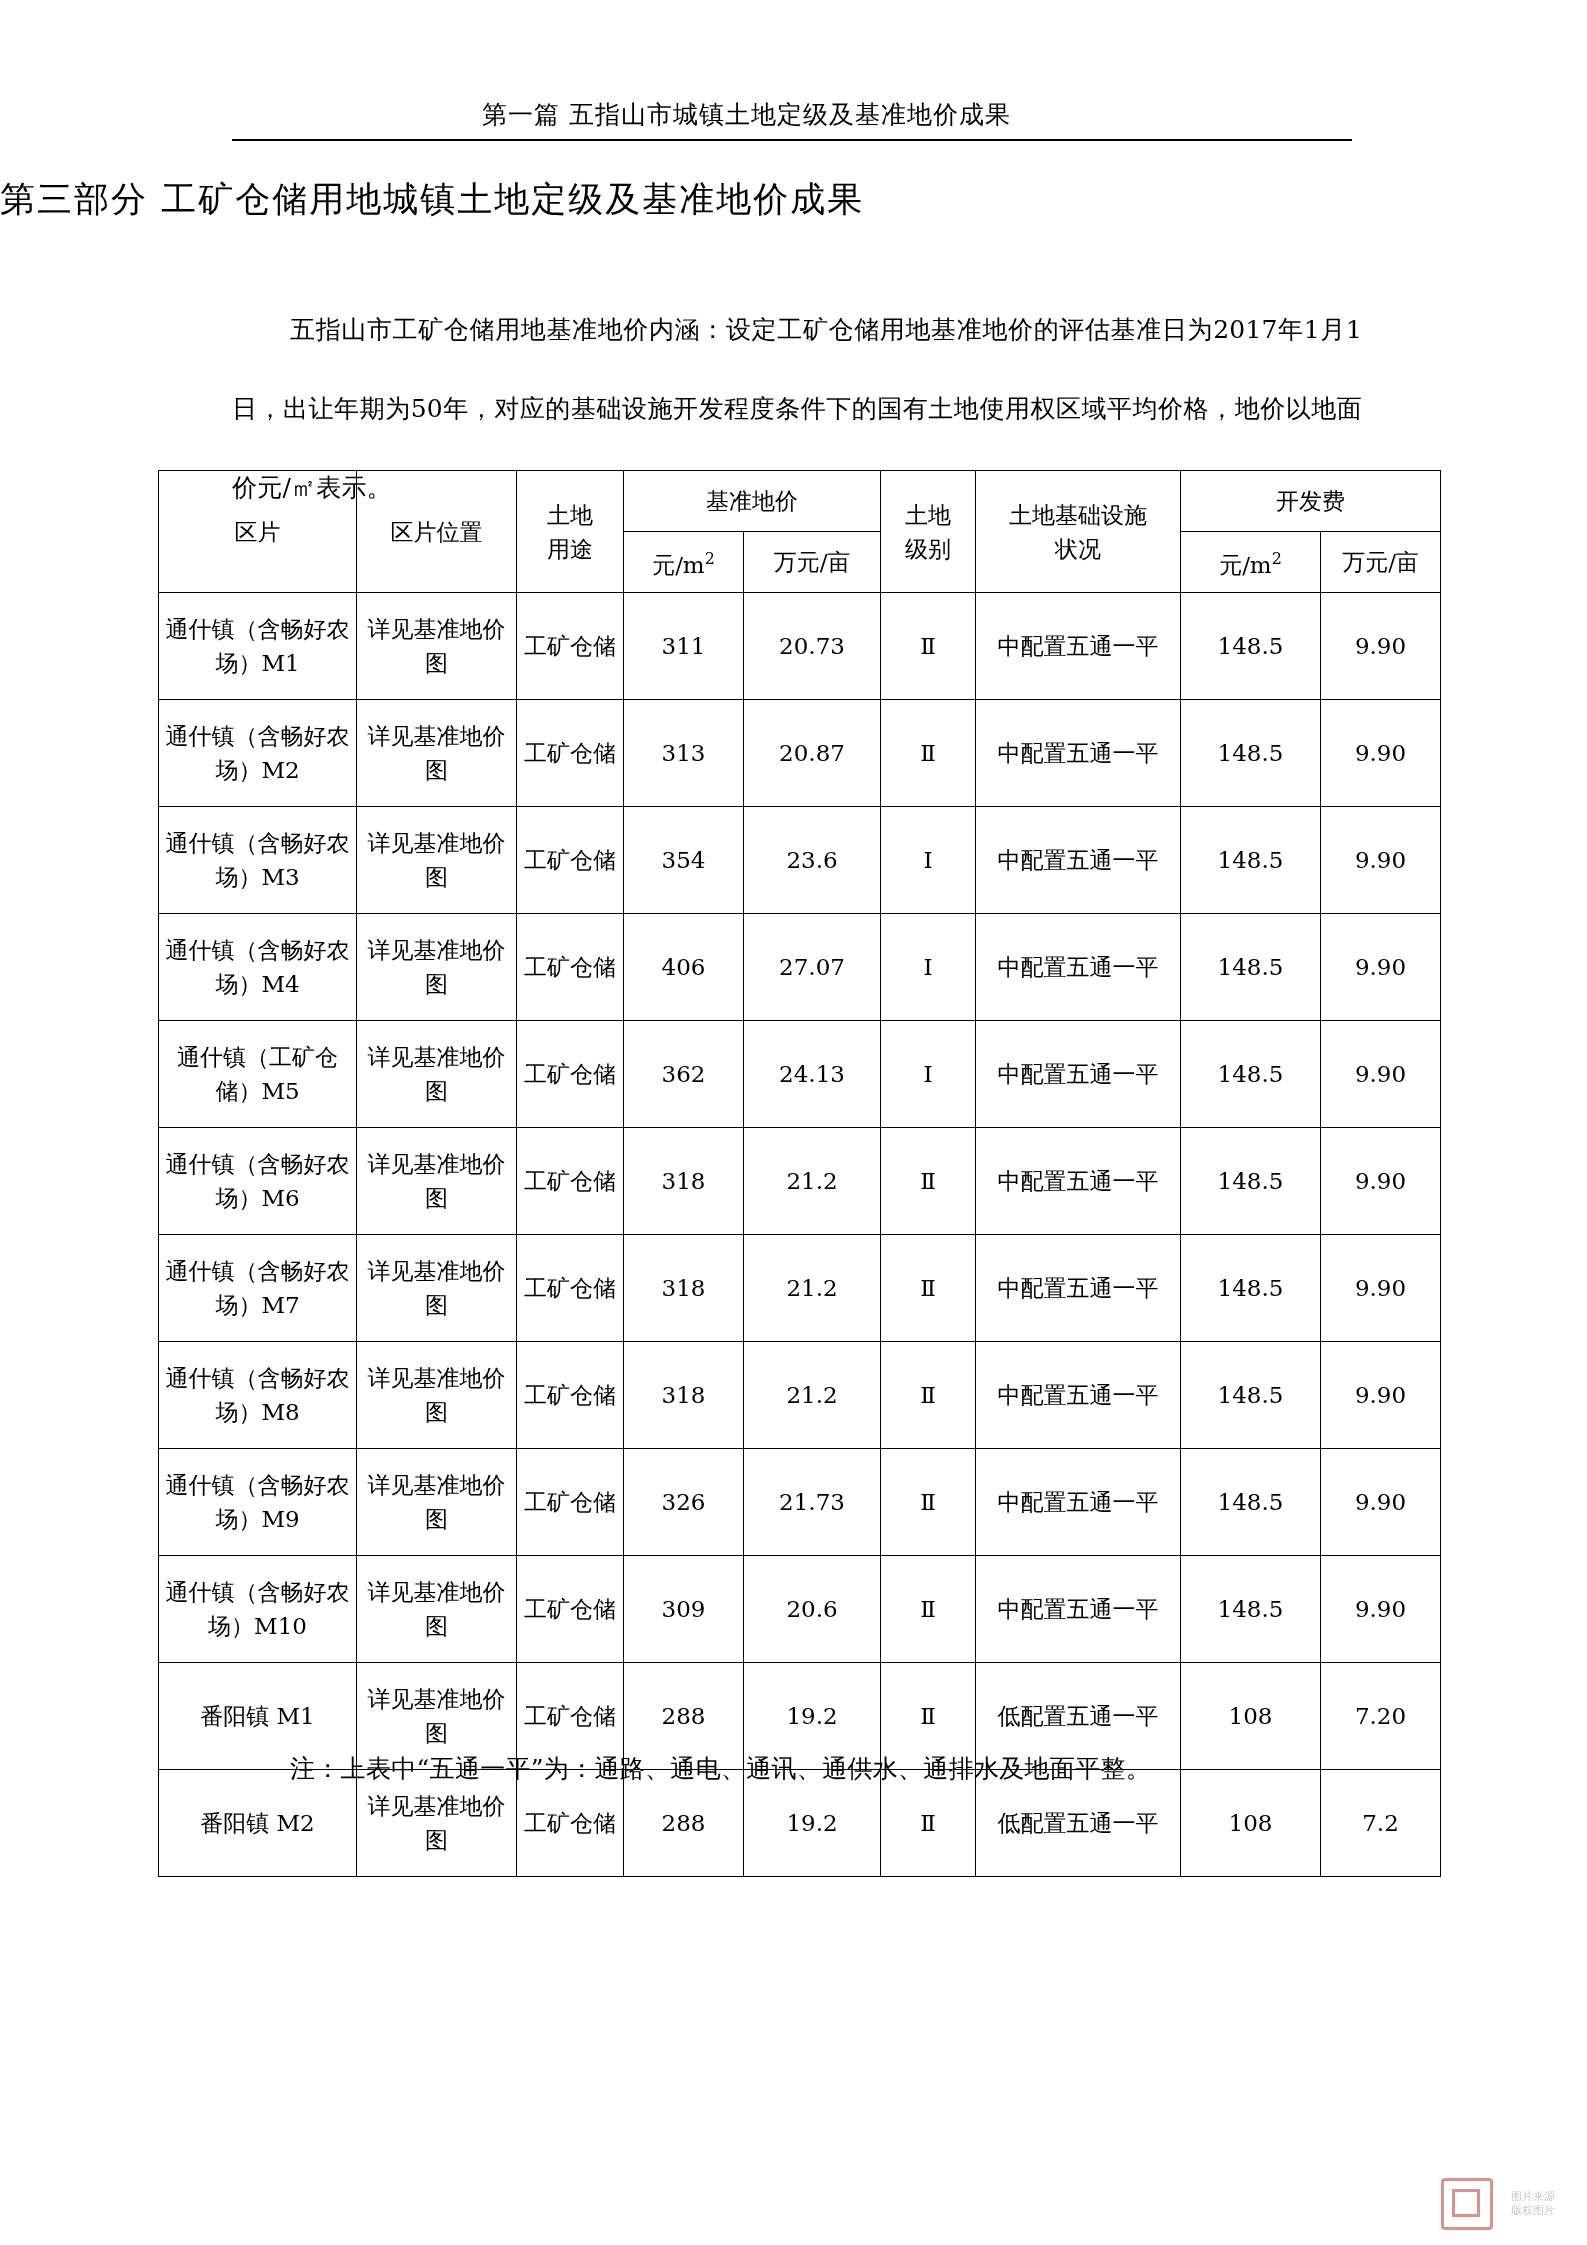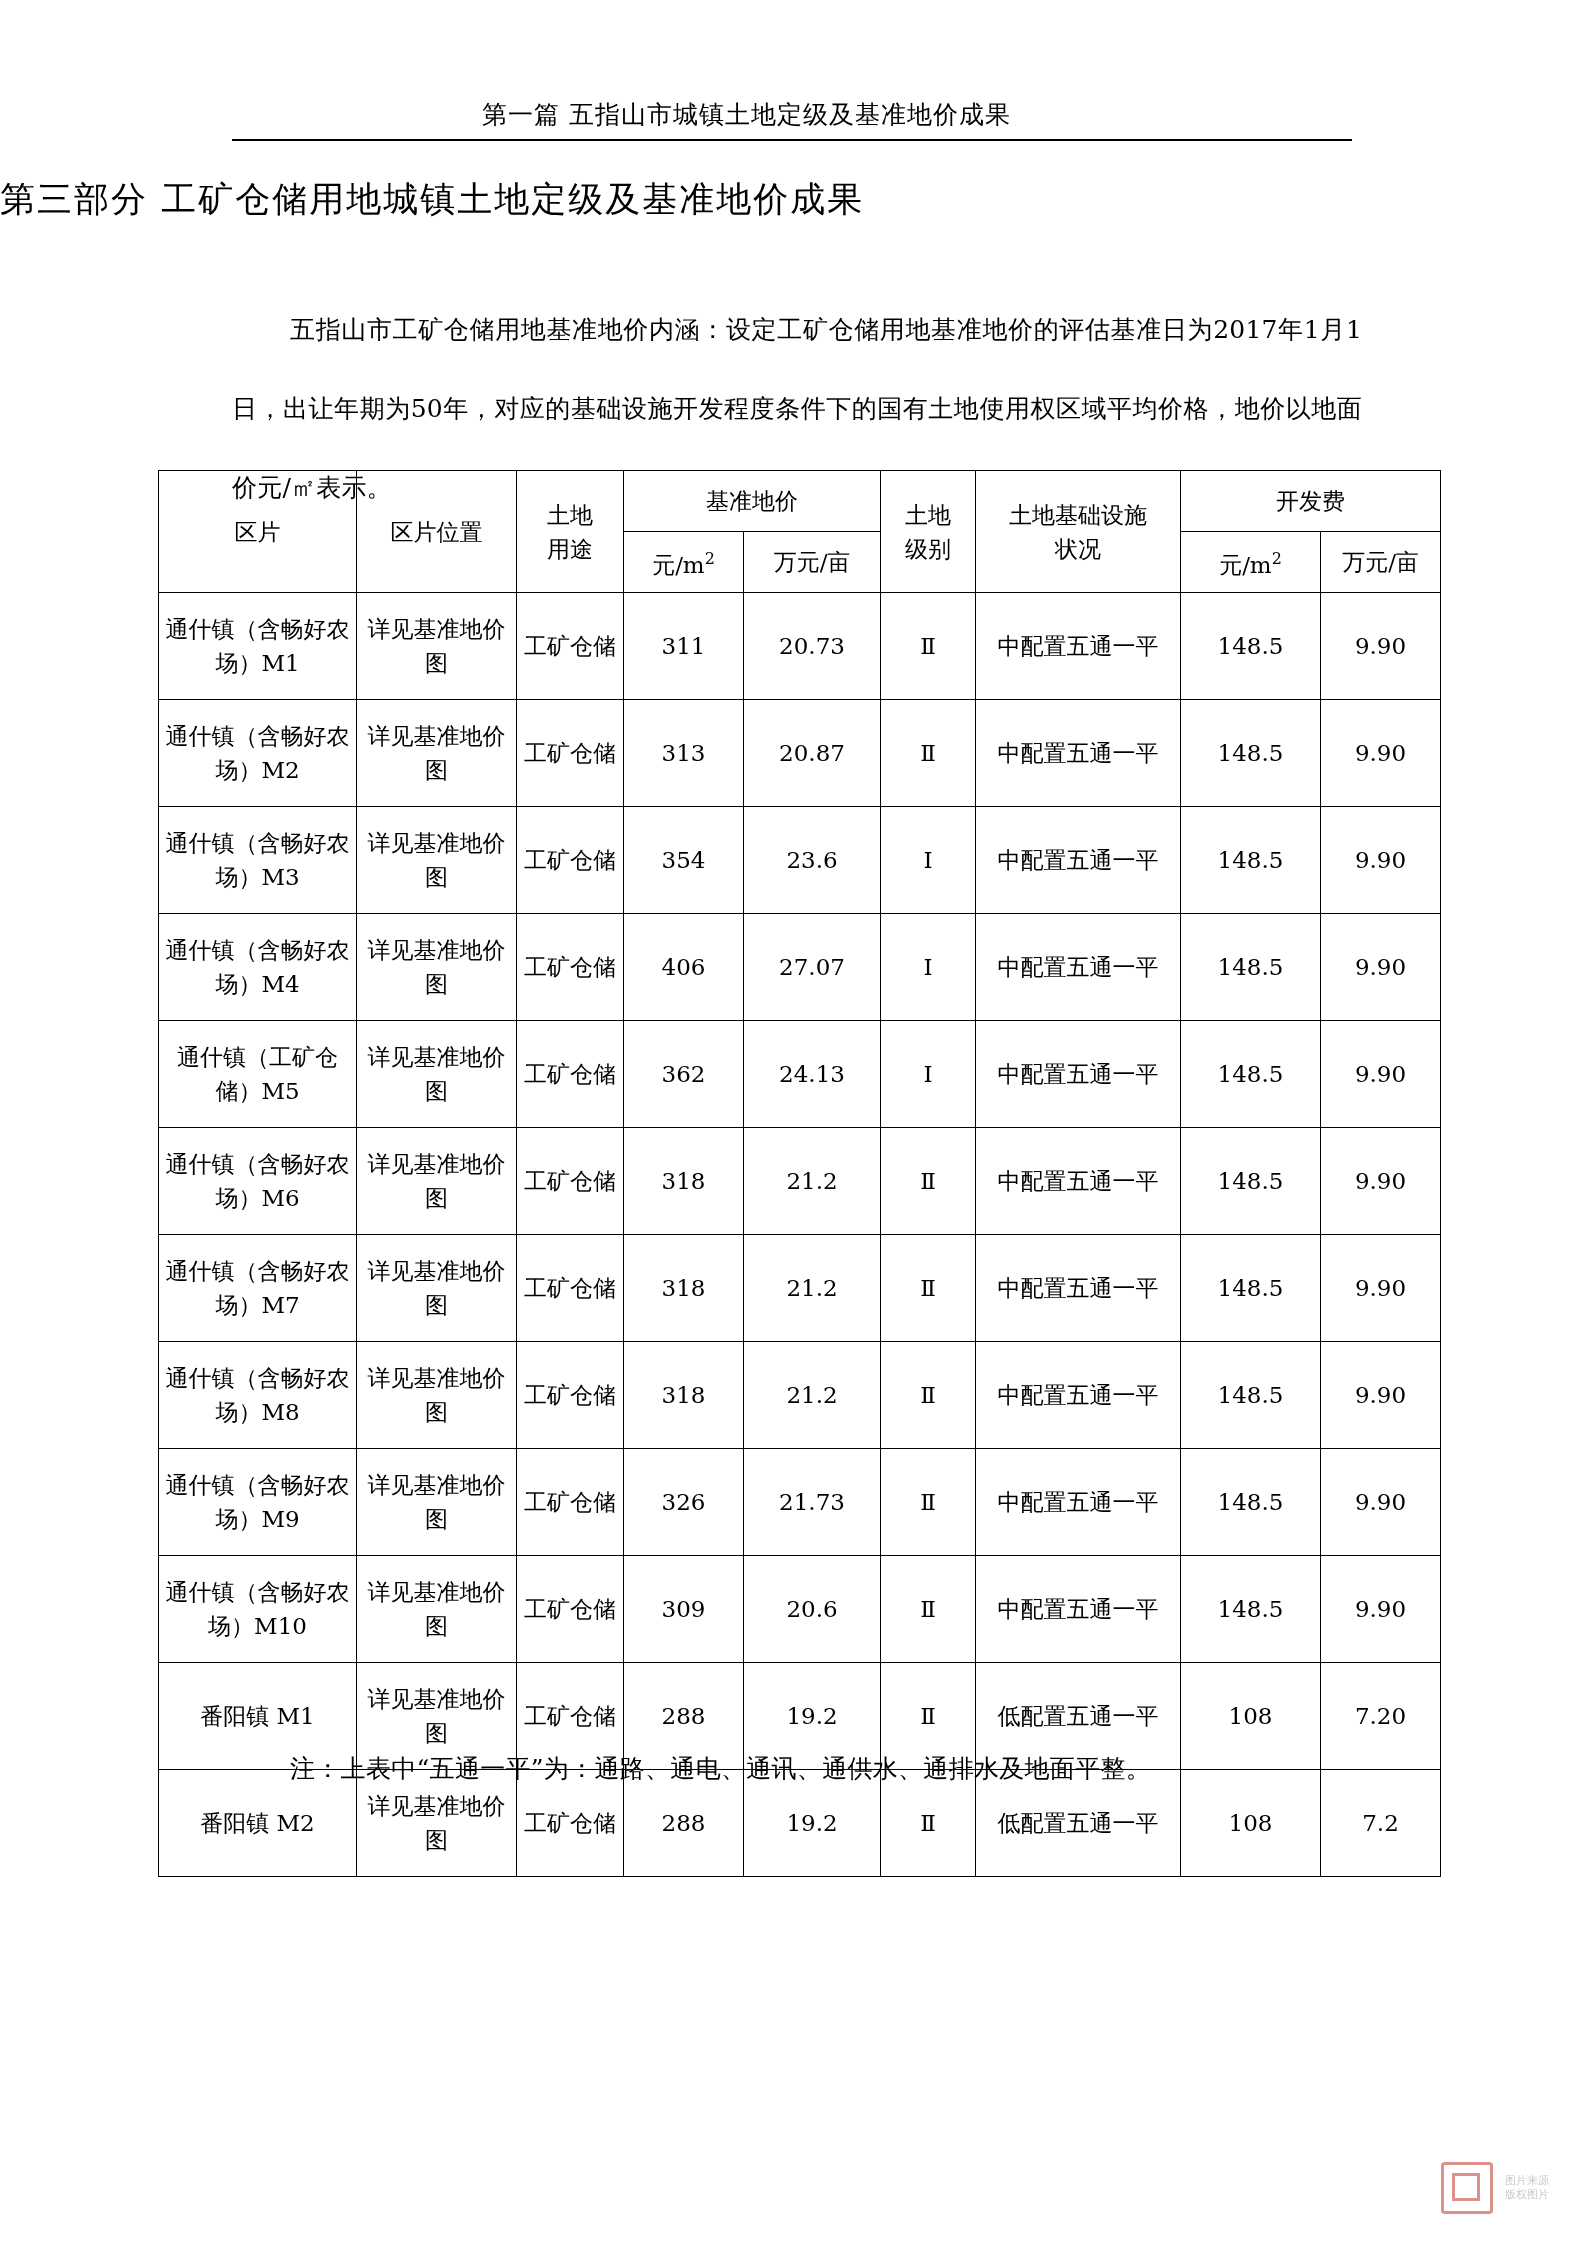--- a/index.html
+++ b/index.html
@@ -131,26 +131,26 @@
     left: 0;
     width: 100%;
     text-align: center;
     font-size: 23px;
   }
 
   
   .stamp {
     position: absolute;
     right: 18px;
-    bottom: 30px;
+    bottom: 14px;
     width: 128px;
     height: 54px;
     display: flex;
     align-items: center;
-    gap: 12px;
+    gap: 18px;
     opacity: 0.55;
   }
   .stamp .mark {
     width: 46px;
     height: 46px;
     border: 3px solid #c0392b;
     border-radius: 4px;
     position: relative;
   }
   .stamp .mark:before {

